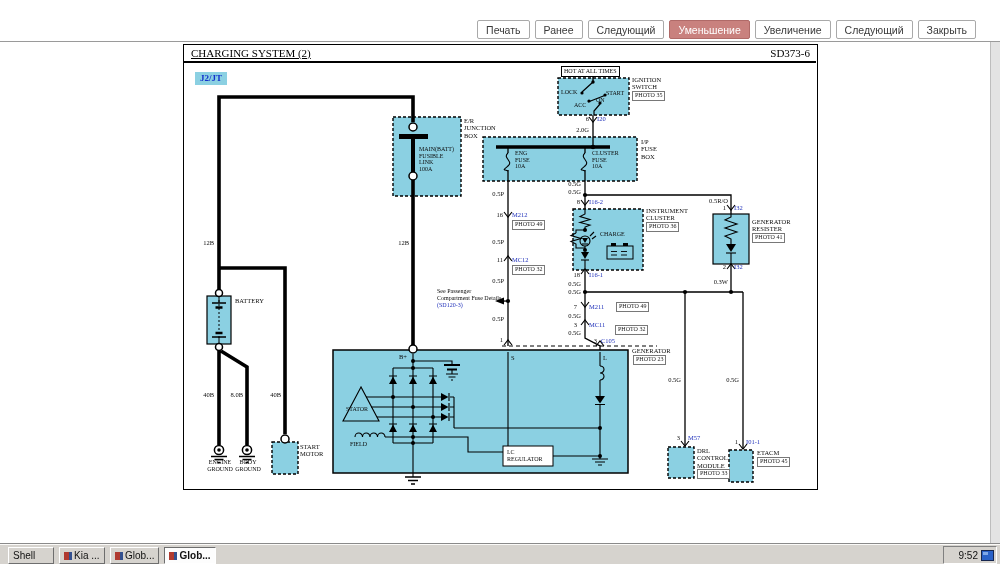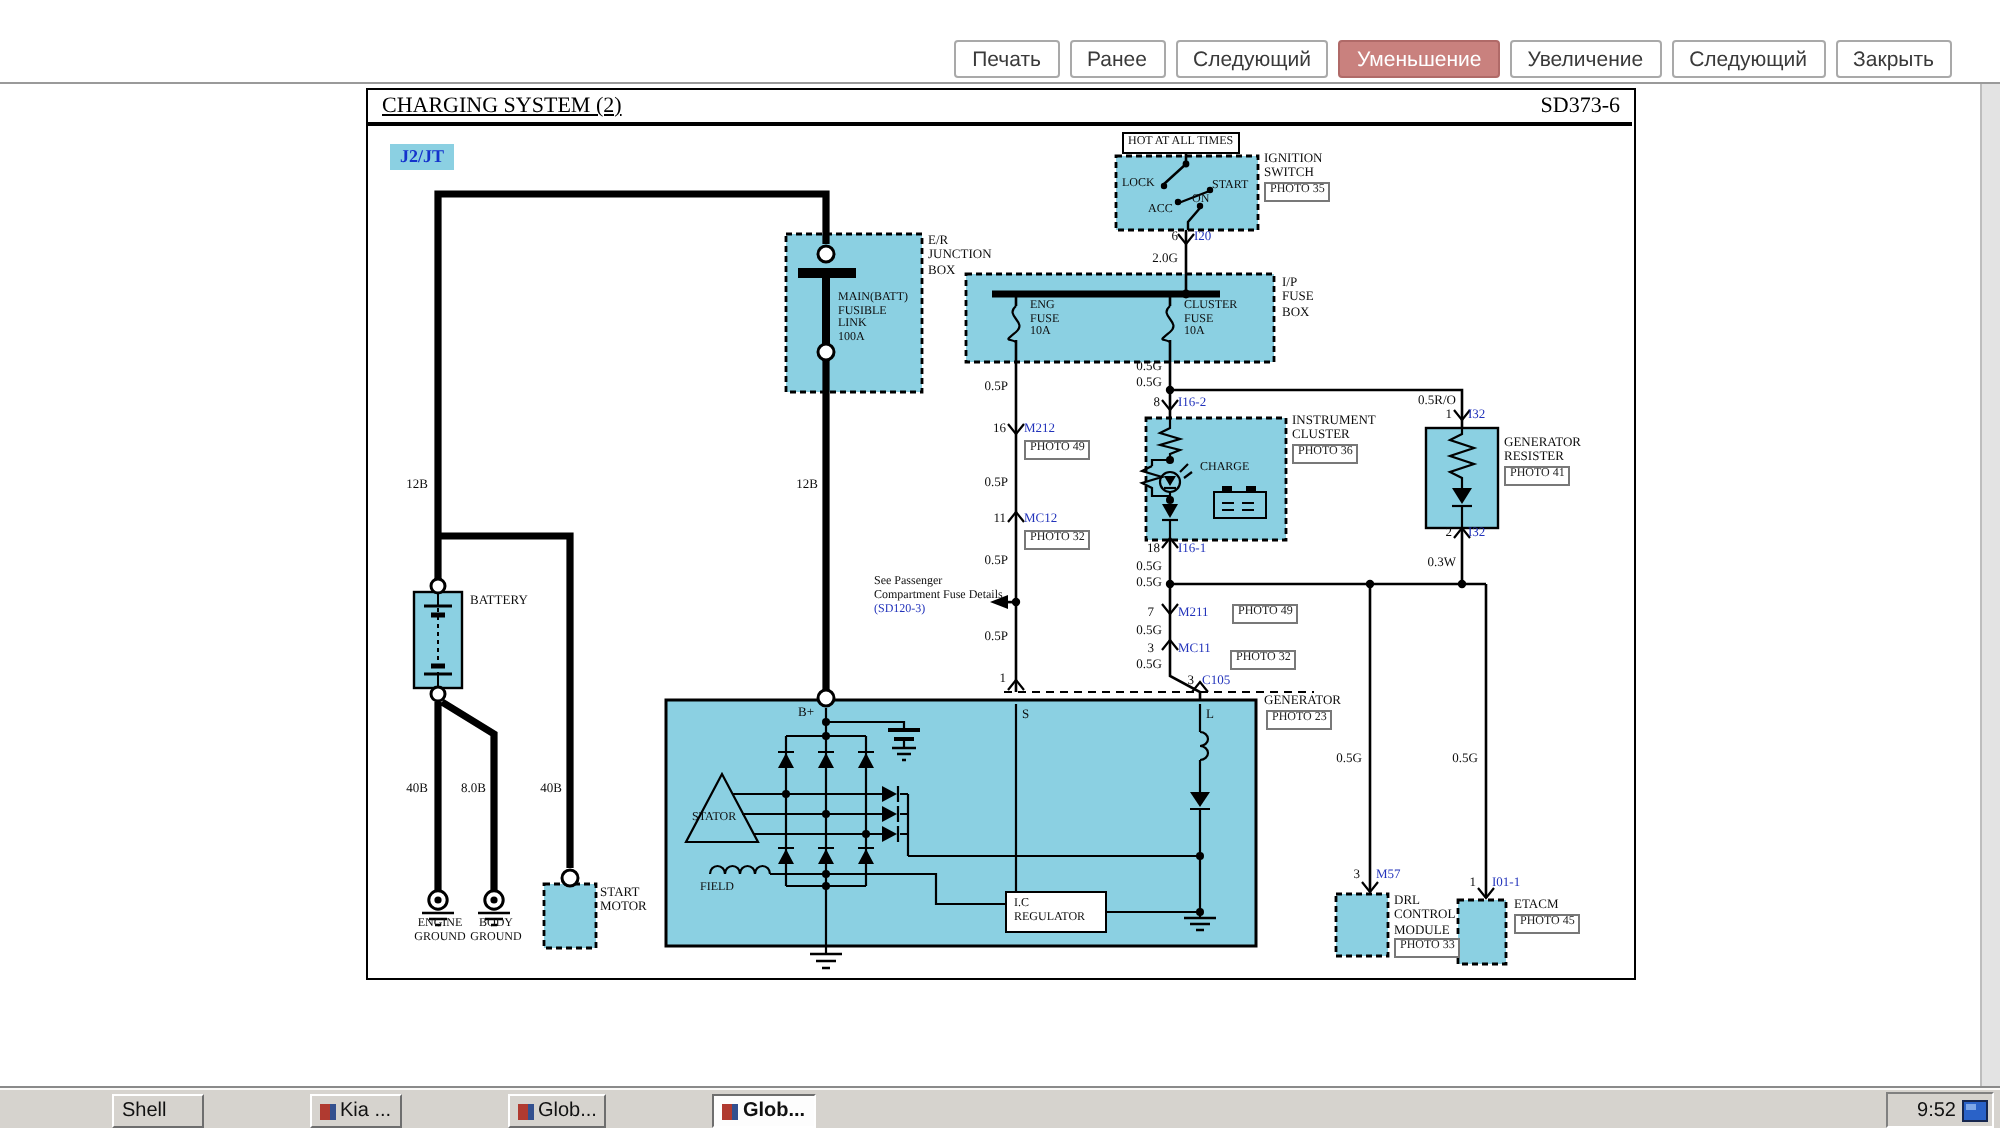--- a/index.html
+++ b/index.html
@@ -36,21 +36,21 @@
   .dlabel.hotbox{font-size:6px;border:1px solid #000;background:#fff;padding:1px 2px;}
   svg{position:absolute;left:0;top:0;}
   .cyanbox{fill:var(--cyan,#8bd0e2);stroke:#000;}
   
   #taskbar{position:absolute;left:0;top:543px;width:1000px;height:21px;background:var(--taskbar,#d6d3ce);
            border-top:1px solid #8a8a8a;box-shadow:inset 0 1px 0 #fbfaf8;}
   #tbuttons{position:absolute;left:8px;top:3px;display:flex;gap:5px;}
   .taskbtn{height:15px;min-width:36px;display:flex;align-items:center;gap:2px;padding:0 4px;
            font:10px "Liberation Sans",sans-serif;color:#111;background:var(--taskbar,#d6d3ce);
            border-top:1px solid #fff;border-left:1px solid #fff;border-right:1px solid #6e6e6e;
-           border-bottom:1px solid #6e6e6e;cursor:pointer;margin-left:48px;}
+           border-bottom:1px solid #6e6e6e;cursor:pointer;}
   .taskbtn.active{background:#fdfdfd;font-weight:bold;border-top:1px solid #6e6e6e;border-left:1px solid #6e6e6e;
            border-right:1px solid #fff;border-bottom:1px solid #fff;}
   .tic{width:8px;height:8px;display:inline-block;position:relative;background:#b03a30;}
   .tic:after{content:"";position:absolute;right:0;top:0;width:3px;height:8px;background:#33508f;}
   #tray{position:absolute;right:3px;top:2px;width:48px;height:16px;display:flex;align-items:center;
         justify-content:flex-end;gap:3px;padding:0 2px;
         border-top:1px solid #808080;border-left:1px solid #808080;border-right:1px solid #fff;border-bottom:1px solid #fff;}
   #clock{font:10px "Liberation Sans",sans-serif;color:#111;}
   #trayicon{width:11px;height:9px;background:#2a62c8;border:1px solid #16264e;position:relative;}
   #trayicon:before{content:"";position:absolute;left:1px;top:1px;width:5px;height:3px;background:#7fa8e8;}

